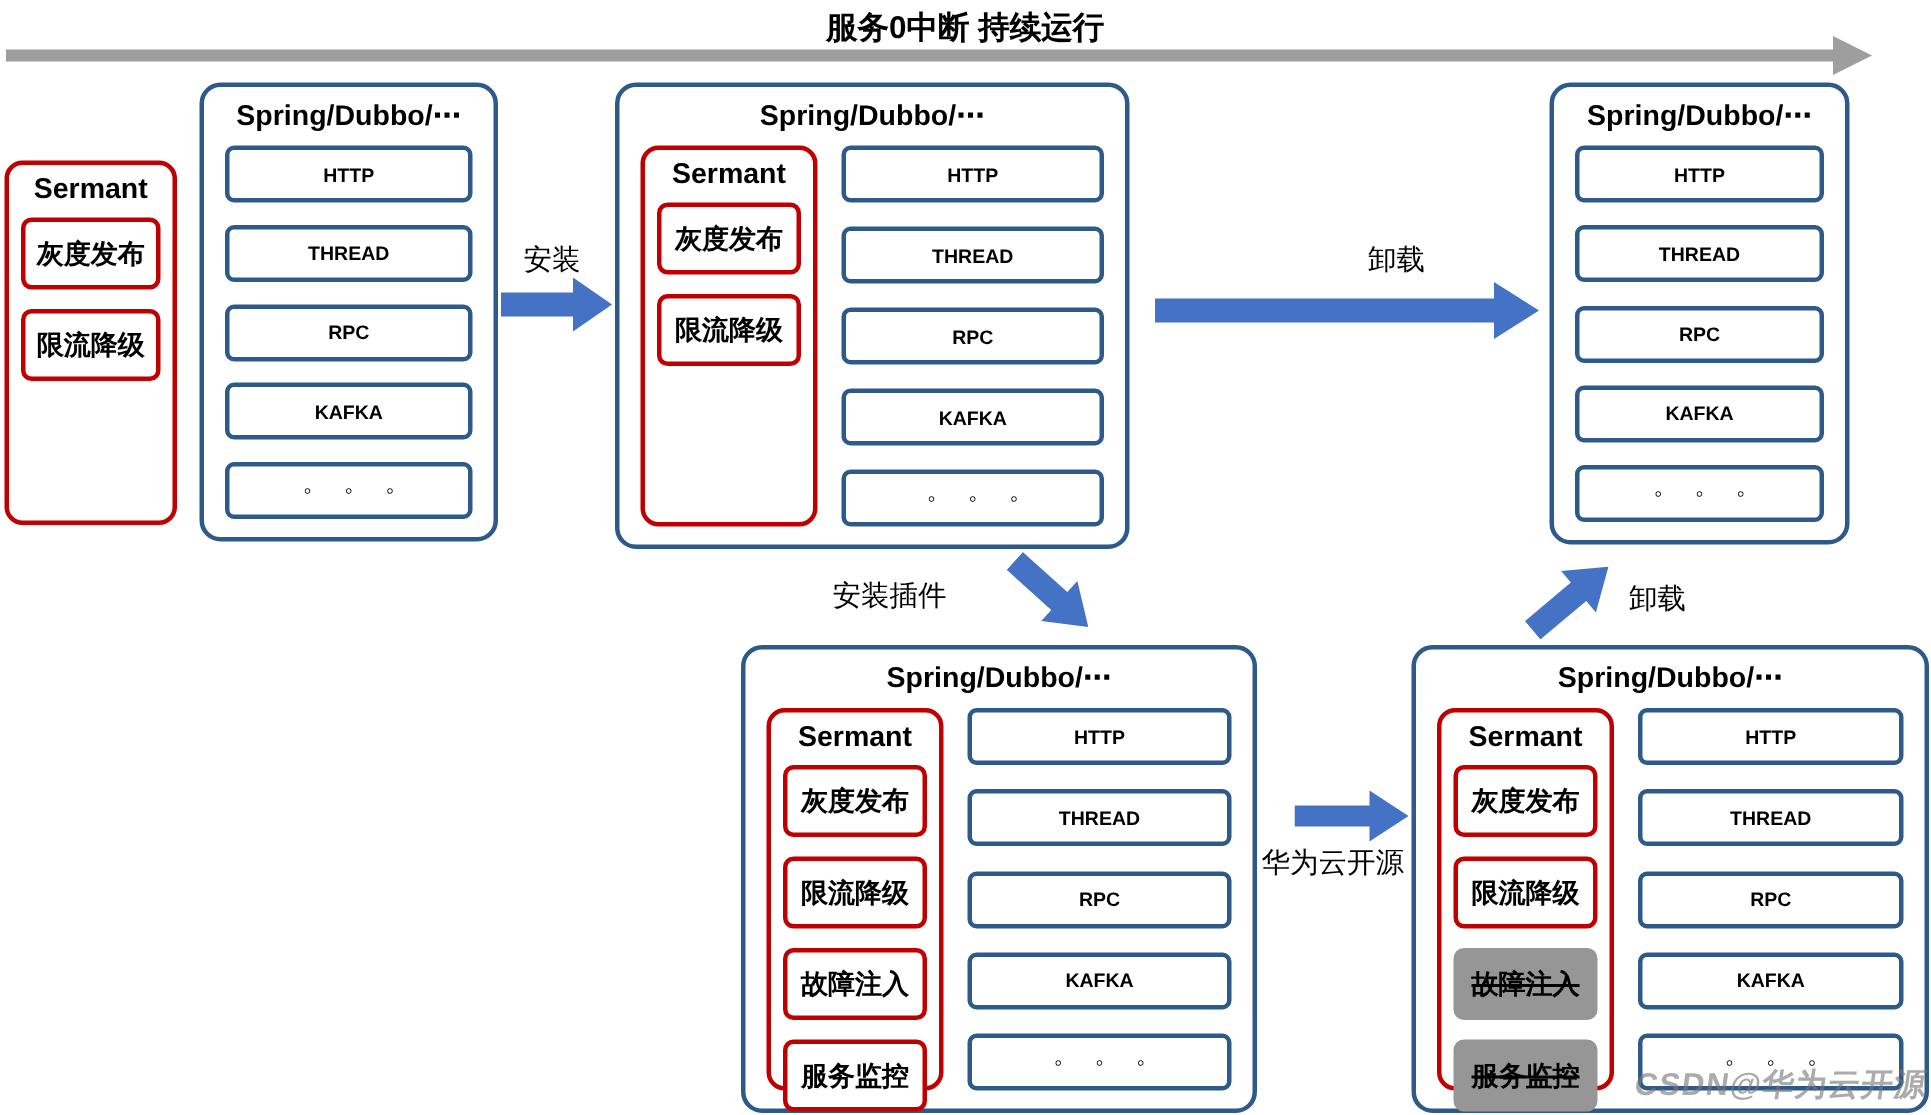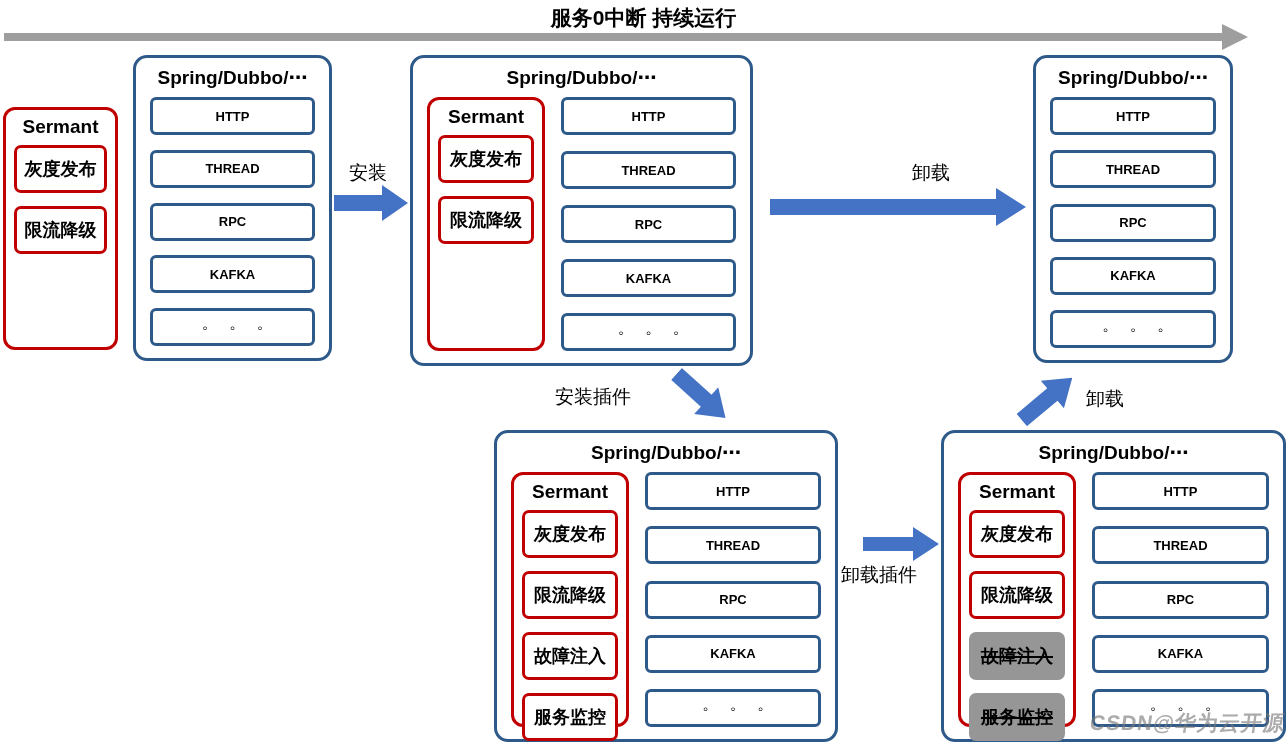--- a/index.html
+++ b/index.html
@@ -144,21 +144,21 @@
         <div class="fw">RPC</div>
         <div class="fw">KAFKA</div>
         <div class="fw dots">◦ ◦ ◦</div>
       </div>
     </div>
   </div>
 
   <svg class="arrow arrow-blue" style="left:863px;top:527px" width="76" height="34" viewBox="0 0 76 34">
     <polygon points="0,10 50,10 50,0 76,17 50,34 50,24 0,24"></polygon>
   </svg>
-  <div class="arrow-label" style="left:841px;top:562px">卸载插件</div>
+  <div class="arrow-label" style="left:841px;top:562px">华为云开源</div>
 
   <div class="appbox" style="left:941px;top:430px;width:345px;height:312px">
     <div class="title">Spring/Dubbo/⋯</div>
     <div class="content">
       <div class="sermant">
         <div class="s-title">Sermant</div>
         <div class="plugin">灰度发布</div>
         <div class="plugin">限流降级</div>
         <div class="plugin disabled">故障注入</div>
         <div class="plugin disabled">服务监控</div>

